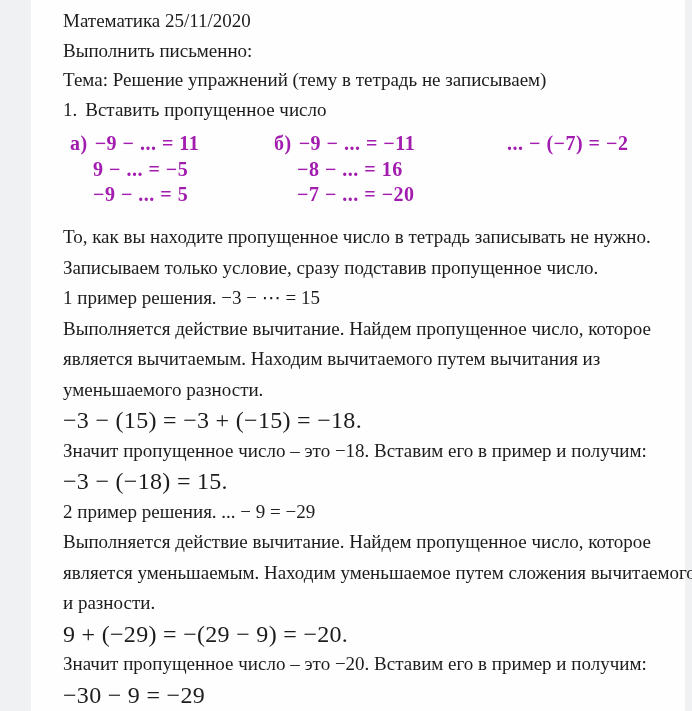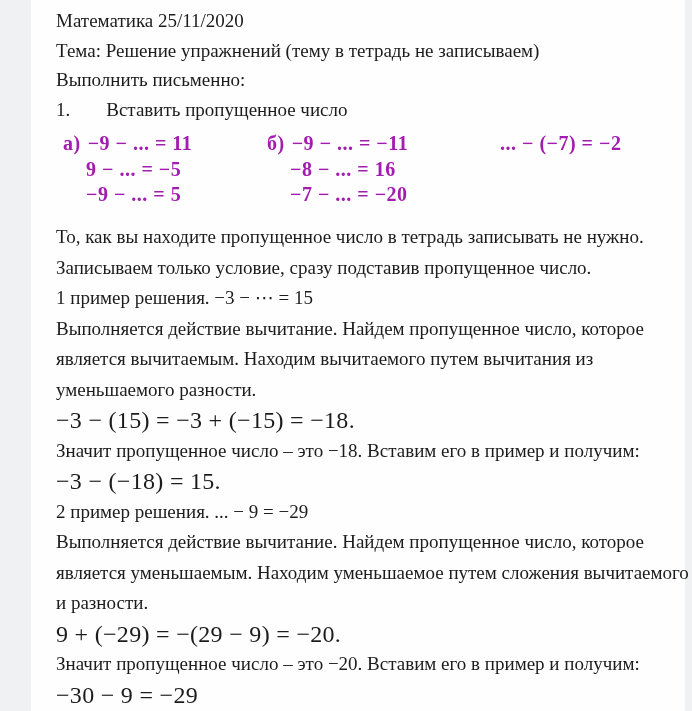--- a/index.html
+++ b/index.html
@@ -20,31 +20,31 @@
     position: absolute;
     top: 0;
     height: 711px;
     background: #eff1f3;
   }
   .strip.left  { left: 0; width: 31px; }
   .strip.right { right: 0; width: 7px; }
 
   .content {
     position: absolute;
-    left: 56px;
+    left: 63px;
     top: 6px;
     width: 600px;
   }
 
   .hline {
     font-size: 19px;
     line-height: 29.5px;
     white-space: nowrap;
   }
-  .task .task-title { margin-left: 36px; }
+  .task .task-title { margin-left: 8px; }
 
   .eq-block {
     position: relative;
     height: 78px;
     margin-top: 7px;
   }
   .eq-col {
     position: absolute;
     top: 0;
     white-space: nowrap;
@@ -76,22 +76,22 @@
 </head>
 <body>
 
 <div class="screen">
   <div class="strip left"></div>
   <div class="strip right"></div>
 
   <div class="content">
 
     <div class="hline">Математика 25/11/2020</div>
+    <div class="hline">Выполнить письменно:</div>
     <div class="hline">Тема: Решение упражнений (тему в тетрадь не записываем)</div>
-    <div class="hline">Выполнить письменно:</div>
 
     <div class="hline task">
       <span>1.</span><span class="task-title">Вставить пропущенное число</span>
     </div>
 
     <div class="eq-block">
 
       <div class="eq-col col-a">
         <div class="eq-row">
           <span class="eq-label">а)</span><span>−9 − ... = 11</span>

